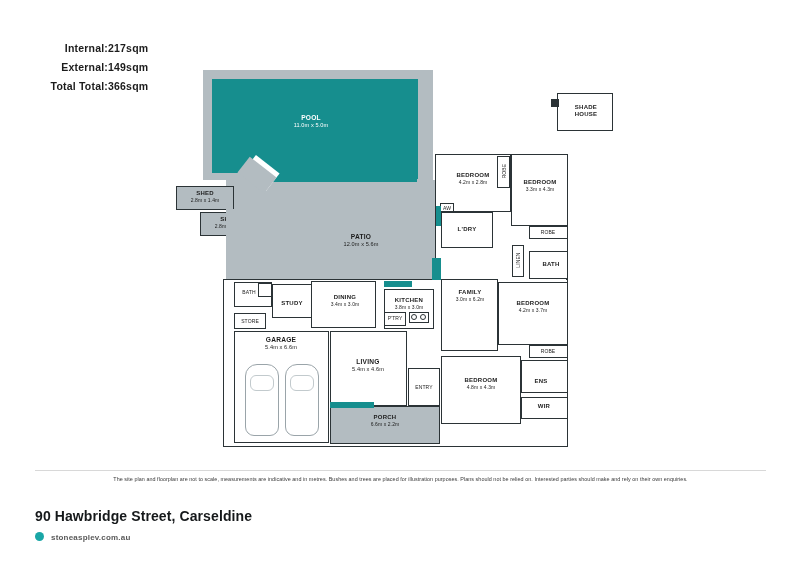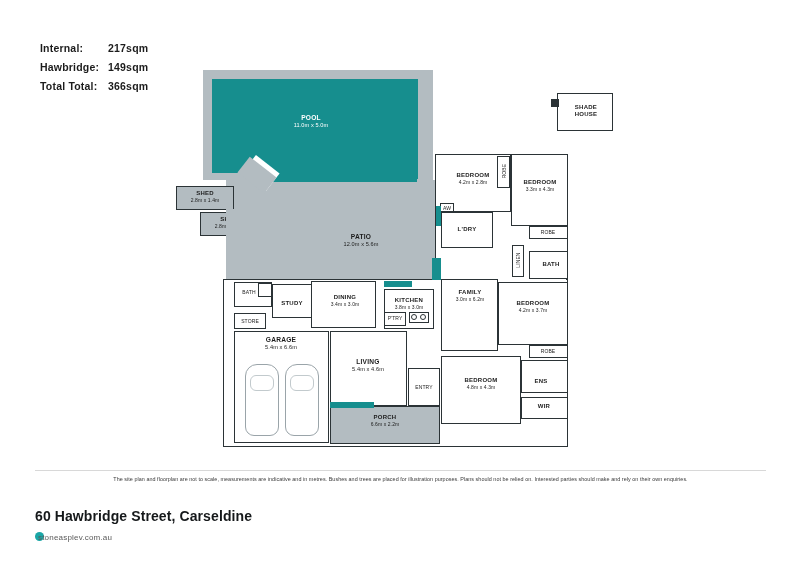--- a/index.html
+++ b/index.html
@@ -9,21 +9,21 @@
     font-family:"Liberation Sans", sans-serif;
     color:#1c1c1c;
     position:relative;
     overflow:hidden;
   }
   .stage { position:absolute; left:0; top:0; width:800px; height:565px; }
 
   
   .legend { position:absolute; left:40px; top:42px; font-size:10.5px; }
   .legend-row { display:flex; align-items:baseline; margin-bottom:7px; }
-  .legend-label { width:68px; font-weight:bold; letter-spacing:.2px; }
+  .legend-label { width:68px; font-weight:bold; letter-spacing:.2px;text-align:right; }
   .legend-value { font-weight:bold; letter-spacing:.2px; }
 
   
   .rule { position:absolute; left:35px; top:470px; width:731px; height:1px; background:#d8d8d8; }
   .disclaimer {
     position:absolute; left:35px; top:476px; width:731px;
     font-size:5.4px; color:#3a3a3a; text-align:center; letter-spacing:.05px;
   }
   .addr {
     position:absolute; left:35px; top:508px;
@@ -77,21 +77,21 @@
 <body>
 
 <div class="stage">
 
   <div class="legend">
     <div class="legend-row">
       <div class="legend-label">Internal:</div>
       <div class="legend-value">217sqm</div>
     </div>
     <div class="legend-row">
-      <div class="legend-label">Hawbridge:</div>
+      <div class="legend-label">External:</div>
       <div class="legend-value">149sqm</div>
     </div>
     <div class="legend-row">
       <div class="legend-label">Total Total:</div>
       <div class="legend-value">366sqm</div>
     </div>
   </div>
 
   <div class="plan">
 
@@ -276,17 +276,17 @@
       <span>6.6m x 2.2m</span>
     </div>
     <div class="blk teal" style="left:330px;top:402px;width:44px;height:6px;"></div>
 
     <div class="blk teal" style="left:384px;top:281px;width:28px;height:6px;"></div>
 
   </div>
 
   <div class="rule"></div>
   <div class="disclaimer">The site plan and floorplan are not to scale, measurements are indicative and in metres. Bushes and trees are placed for illustration purposes. Plans should not be relied on. Interested parties should make and rely on their own enquiries.</div>
-  <div class="addr">60 Hawbridge Street, Carseldine</div>
+  <div class="addr">90 Hawbridge Street, Carseldine</div>
   <div class="logo-dot"></div>
-  <div class="site" style="left:38px;">stoneasplev.com.au</div>
+  <div class="site" style="left:51px;font-weight:bold;">stoneasplev.com.au</div>
 
 </div>
 
 </body></html>

